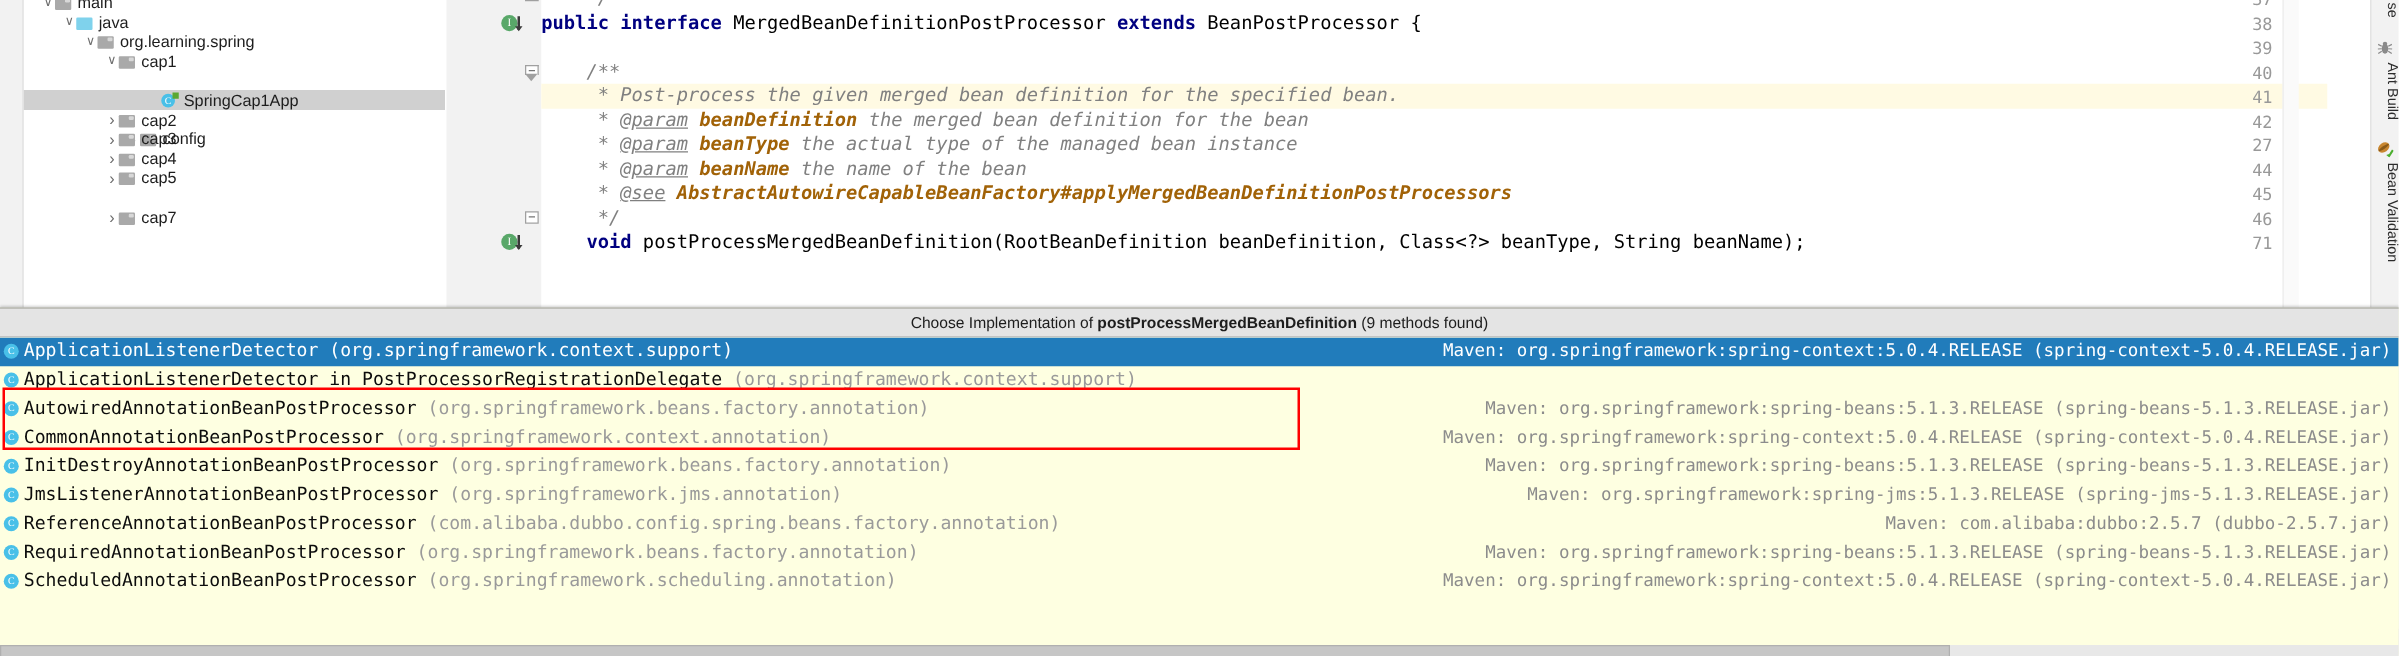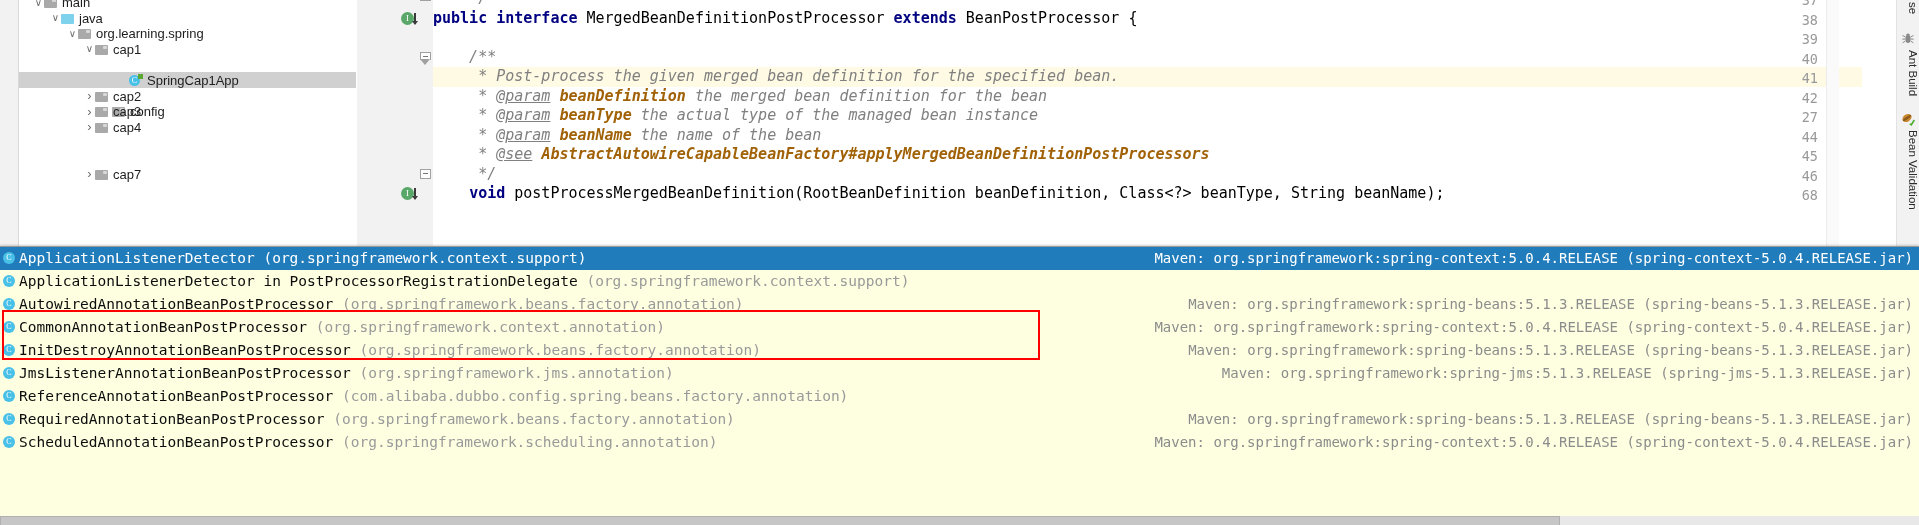--- a/index.html
+++ b/index.html
@@ -101,20 +101,21 @@
   <div class="tree" id="tree">
       <div class="tree-row" style="position: absolute; left: 0px; right: 0px; top: -6px;"><span style="display: inline-block; width: 14px;"></span><span class="chev">∨</span><span class="folder"><i></i></span><span class="tlabel">main</span></div>
       <div class="tree-row" style="position: absolute; left: 0px; right: 0px; top: 25.2px;"><span style="display: inline-block; width: 48px;"></span><span class="chev">∨</span><span class="folder"><i></i></span><span class="tlabel">org.learning.spring</span></div>
       <div class="tree-row" style="position: absolute; left: 0px; right: 0px; top: 9.6px;"><span style="display: inline-block; width: 31px;"></span><span class="chev">∨</span><span class="folder blue"><i></i></span><span class="tlabel">java</span></div>
       <div class="tree-row" style="position: absolute; left: 0px; right: 0px; top: 40.8px;"><span style="display: inline-block; width: 65px;"></span><span class="chev">∨</span><span class="folder"><i></i></span><span class="tlabel">cap1</span></div>
       <div class="tree-row" style="position: absolute; left: 0px; right: 0px; top: 56.4px; margin-top: 47px;"><span style="display: inline-block; width: 82px;"></span><span class="chev" style="font-size: 13px;">›</span><span class="folder"><i></i></span><span class="tlabel">config</span></div>
       <div class="tree-row sel" style="position: absolute; left: 0px; right: 0px; top: 72px;"><span style="display: inline-block; width: 99px;"></span><span class="chev">&nbsp;</span><span class="cls-ic"><b>C</b><s></s></span><span class="tlabel">SpringCap1App</span></div>
       <div class="tree-row" style="position: absolute; left: 0px; right: 0px; top: 87.6px;"><span style="display: inline-block; width: 65px;"></span><span class="chev" style="font-size: 13px;">›</span><span class="folder"><i></i></span><span class="tlabel">cap2</span></div>
       <div class="tree-row" style="position: absolute; left: 0px; right: 0px; top: 103.2px;"><span style="display: inline-block; width: 65px;"></span><span class="chev" style="font-size: 13px;">›</span><span class="folder"><i></i></span><span class="tlabel">cap3</span></div>
       <div class="tree-row" style="position: absolute; left: 0px; right: 0px; top: 118.8px;"><span style="display: inline-block; width: 65px;"></span><span class="chev" style="font-size: 13px;">›</span><span class="folder"><i></i></span><span class="tlabel">cap4</span></div>
+      <div class="tree-row" style="position: absolute; left: 0px; right: 0px; top: 134.4px;"><span style="display: inline-block; width: 65px;"></span><span class="chev" style="font-size: 13px;">›</span><span class="folder"><i></i></span><span class="tlabel">cap5</span></div>
       <div class="tree-row" style="position: absolute; left: 0px; right: 0px; top: 165.6px;"><span style="display: inline-block; width: 65px;"></span><span class="chev" style="font-size: 13px;">›</span><span class="folder"><i></i></span><span class="tlabel">cap7</span></div>
     </div>
 
   <div class="editor">
     <div class="gutter"></div>
     <div id="editor-body">
         <div class="gutter-line" style="top: -9px;">37</div>
         <div class="codeline" style="top: -11px;"><span class="cmt">    */</span></div>
         <div class="gutter-line" style="top: 10.5px;">38</div>
         <div class="codeline" style="top: 8.5px; text-align: center;"><span class="kw">public </span><span class="kw">interface </span><span class="ident">MergedBeanDefinitionPostProcessor </span><span class="kw">extends </span><span class="ident">BeanPostProcessor {</span></div>
@@ -128,21 +129,21 @@
         <div class="gutter-line" style="top: 88.5px;">42</div>
         <div class="codeline" style="top: 86.5px;"><span class="cmt">     * </span><span class="tag">@param</span><span class="cmt"> </span><span class="cmtb">beanDefinition</span><span class="cmt"> the merged bean definition for the bean</span></div>
         <div class="gutter-line" style="top: 108px;">27</div>
         <div class="codeline" style="top: 106px;"><span class="cmt">     * </span><span class="tag">@param</span><span class="cmt"> </span><span class="cmtb">beanType</span><span class="cmt"> the actual type of the managed bean instance</span></div>
         <div class="gutter-line" style="top: 127.5px;">44</div>
         <div class="codeline" style="top: 125.5px;"><span class="cmt">     * </span><span class="tag">@param</span><span class="cmt"> </span><span class="cmtb">beanName</span><span class="cmt"> the name of the bean</span></div>
         <div class="gutter-line" style="top: 147px;">45</div>
         <div class="codeline" style="top: 145px;"><span class="cmt">     * </span><span class="tag">@see</span><span class="cmt"> </span><span class="cmtb">AbstractAutowireCapableBeanFactory#applyMergedBeanDefinitionPostProcessors</span></div>
         <div class="gutter-line" style="top: 166.5px;">46</div>
         <div class="codeline" style="top: 164.5px;"><span class="cmt">     */</span></div>
-        <div class="gutter-line" style="top: 186px;">68</div>
+        <div class="gutter-line" style="top: 186px;">71</div>
         <div class="codeline" style="top: 184px;"><span class="cmt">    </span><span class="kw">void </span><span class="ident">postProcessMergedBeanDefinition(RootBeanDefinition beanDefinition, Class&lt;?&gt; beanType, String beanName);</span></div>
         <div class="gicon" style="left: 44px; top: 11.5px;">
           <b>I</b>
           <s></s>
         </div>
         <div class="gicon" style="left: 44px; top: 187px;">
           <b>I</b>
           <s></s>
         </div>
         <div class="foldarrow" style="left: 63px; top: 51.5px;">
@@ -175,20 +176,23 @@
           <ellipse cx="6" cy="6" rx="5" ry="1.1" transform="rotate(-35 6 6)" fill="#8a5a18"></ellipse>
           <path d="M8 12 L10.5 14 L14 8.5 L12.6 7.6 L10.3 11.2 Z" fill="#4caf2f"></path>
         </svg>
     </div>
     <div class="rbar-item" style="top:130px;">Bean Validation</div>
   </div>
   <div class="rb-sep"></div>
 </div>
 
 <div id="popup">
+  <div class="pop-title">
+    <span>Choose Implementation of </span><b>postProcessMergedBeanDefinition</b><span> (9 methods found)</span>
+  </div>
   <div class="pop-list" id="pop-list">
       <div class="prow selected">
         <span class="picon">
           <b>C</b>
         </span>
         <span class="pname"><span>ApplicationListenerDetector</span><span class="ppkg"> (org.springframework.context.support)</span></span>
         <span class="pmaven">Maven: org.springframework:spring-context:5.0.4.RELEASE (spring-context-5.0.4.RELEASE.jar)</span>
       </div>
       <div class="prow">
         <span class="picon">
@@ -222,20 +226,21 @@
           <b>C</b>
         </span>
         <span class="pname"><span>JmsListenerAnnotationBeanPostProcessor</span><span class="ppkg"> (org.springframework.jms.annotation)</span></span>
         <span class="pmaven">Maven: org.springframework:spring-jms:5.1.3.RELEASE (spring-jms-5.1.3.RELEASE.jar)</span>
       </div>
       <div class="prow">
         <span class="picon">
           <b>C</b>
         </span>
         <span class="pname"><span>ReferenceAnnotationBeanPostProcessor</span><span class="ppkg"> (com.alibaba.dubbo.config.spring.beans.factory.annotation)</span></span>
+        <span class="pmaven">Maven: com.alibaba:dubbo:2.5.7 (dubbo-2.5.7.jar)</span>
       </div>
       <div class="prow">
         <span class="picon">
           <b>C</b>
         </span>
         <span class="pname"><span>RequiredAnnotationBeanPostProcessor</span><span class="ppkg"> (org.springframework.beans.factory.annotation)</span></span>
         <span class="pmaven">Maven: org.springframework:spring-beans:5.1.3.RELEASE (spring-beans-5.1.3.RELEASE.jar)</span>
       </div>
       <div class="prow">
         <span class="picon">

